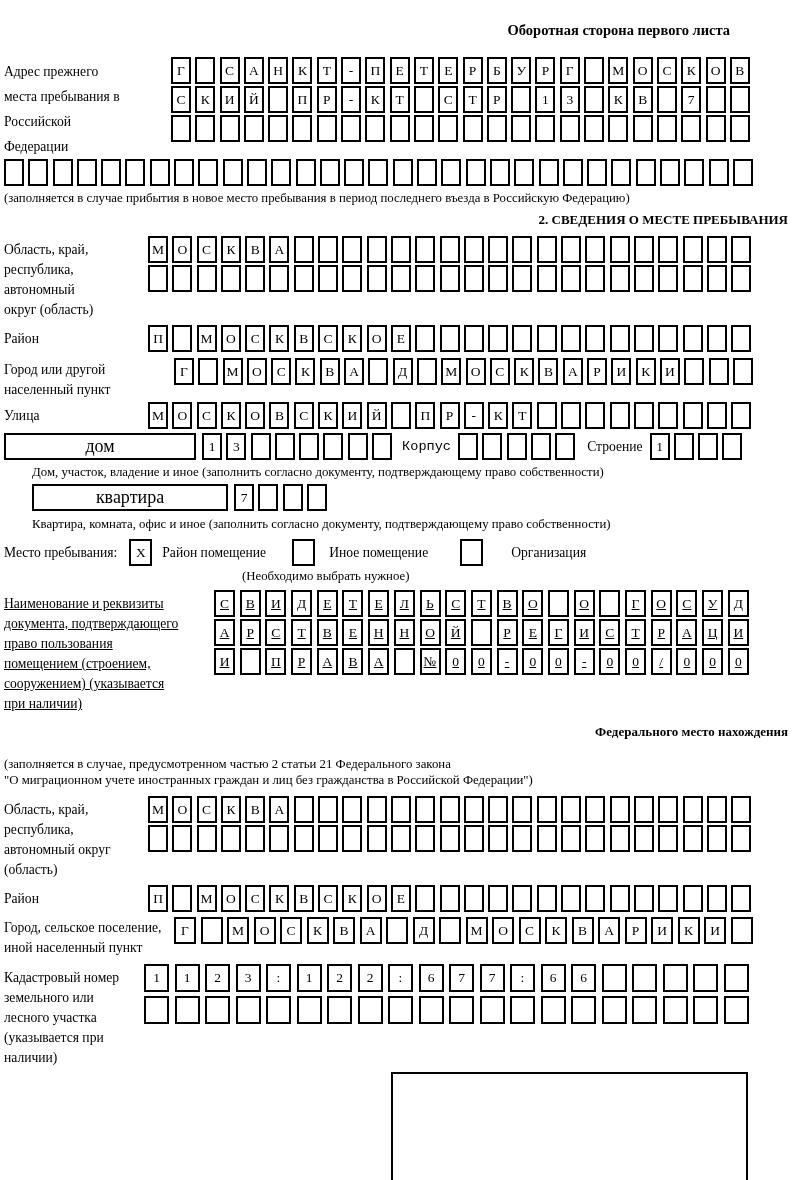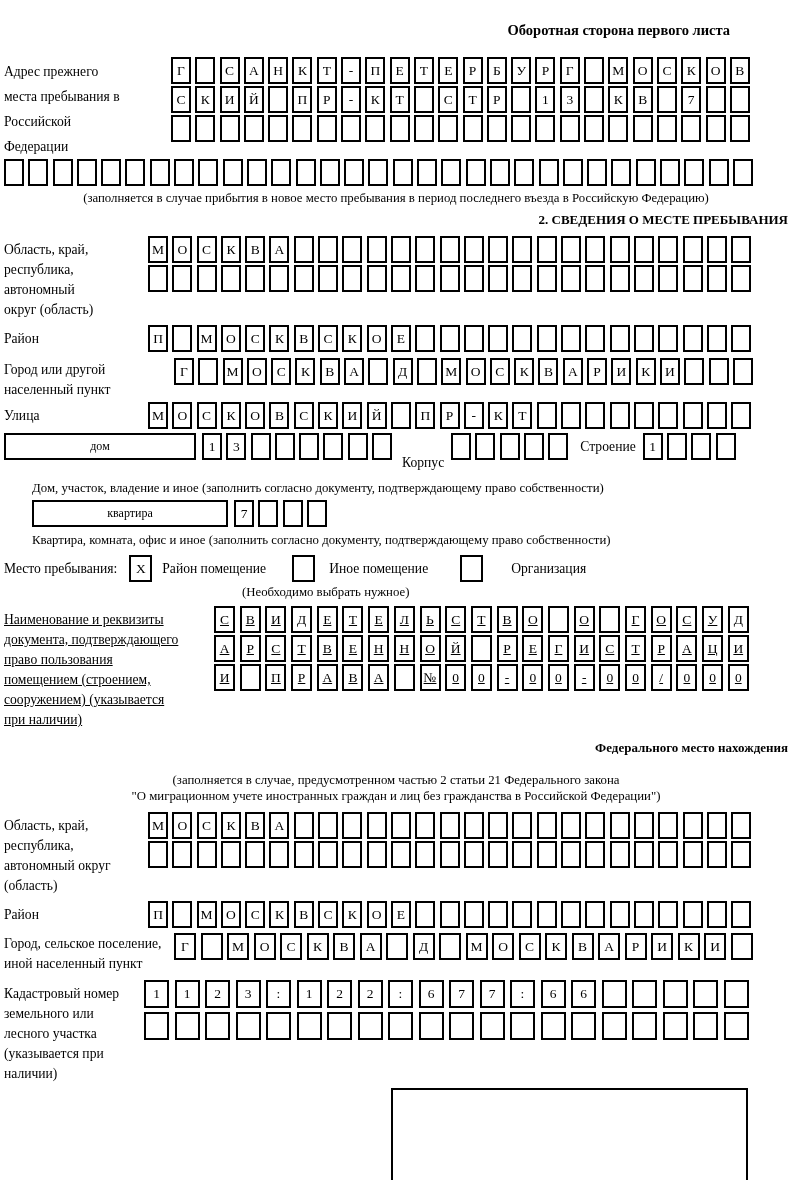--- a/index.html
+++ b/index.html
@@ -21,24 +21,24 @@
   .cells{display:flex;}
   .cell{box-sizing:border-box;flex:0 0 auto;border:2px solid #000;height:27px;
         display:flex;align-items:center;justify-content:center;
         font-size:13.5px;background:#fff;}
   .rowgap{margin-bottom:2px;}
   .cells-a{gap:4.3px}.cells-a .cell{width:20px;}
   .cells-doc{gap:4.7px}.cells-doc .cell{width:21px;}
   .cells-g22{gap:4.5px}.cells-g22 .cell{width:22px;}
   .cells-kad{gap:5.5px;margin-bottom:4px;}.cells-kad .cell{width:25px;height:28px;}
   .note{font-size:12.8px;line-height:16px;}
-  .center{text-align:center;}
+  .center{text-align:left;}
   .sec-title{font-weight:bold;font-size:13px;text-align:right;margin-top:6px;}
   .wide-box{box-sizing:border-box;border:2px solid #000;height:27px;
-            display:flex;align-items:center;justify-content:center;font-size:12px;}
+            display:flex;align-items:center;justify-content:center;font-size:18px;}
   .inline-lbl{font-size:13.6px;line-height:27px;white-space:nowrap;}
   .chk{width:23px;}
   .stamp-box{box-sizing:border-box;border:2px solid #000;width:357px;height:172px;
              margin:4px 0 0 387px;}
 </style>
 </head>
 <body>
 
 <div class="page">
 
@@ -321,21 +321,21 @@
     <div class="cells cells-a" style="margin-left:6px;">
         <span class="cell">1</span>
         <span class="cell">3</span>
         <span class="cell"></span>
         <span class="cell"></span>
         <span class="cell"></span>
         <span class="cell"></span>
         <span class="cell"></span>
         <span class="cell"></span>
       </div>
-    <div class="inline-lbl" style="margin:16px 7px 0 10px;">Корпус</div>
+    <div class="inline-lbl" style="margin:0 7px 0 10px;font-family:Liberation Mono, monospace;">Корпус</div>
     <div class="cells cells-a">
         <span class="cell"></span>
         <span class="cell"></span>
         <span class="cell"></span>
         <span class="cell"></span>
         <span class="cell"></span>
       </div>
     <div class="inline-lbl" style="margin:0 7px 0 12px;">Строение</div>
     <div class="cells cells-a">
         <span class="cell">1</span>

